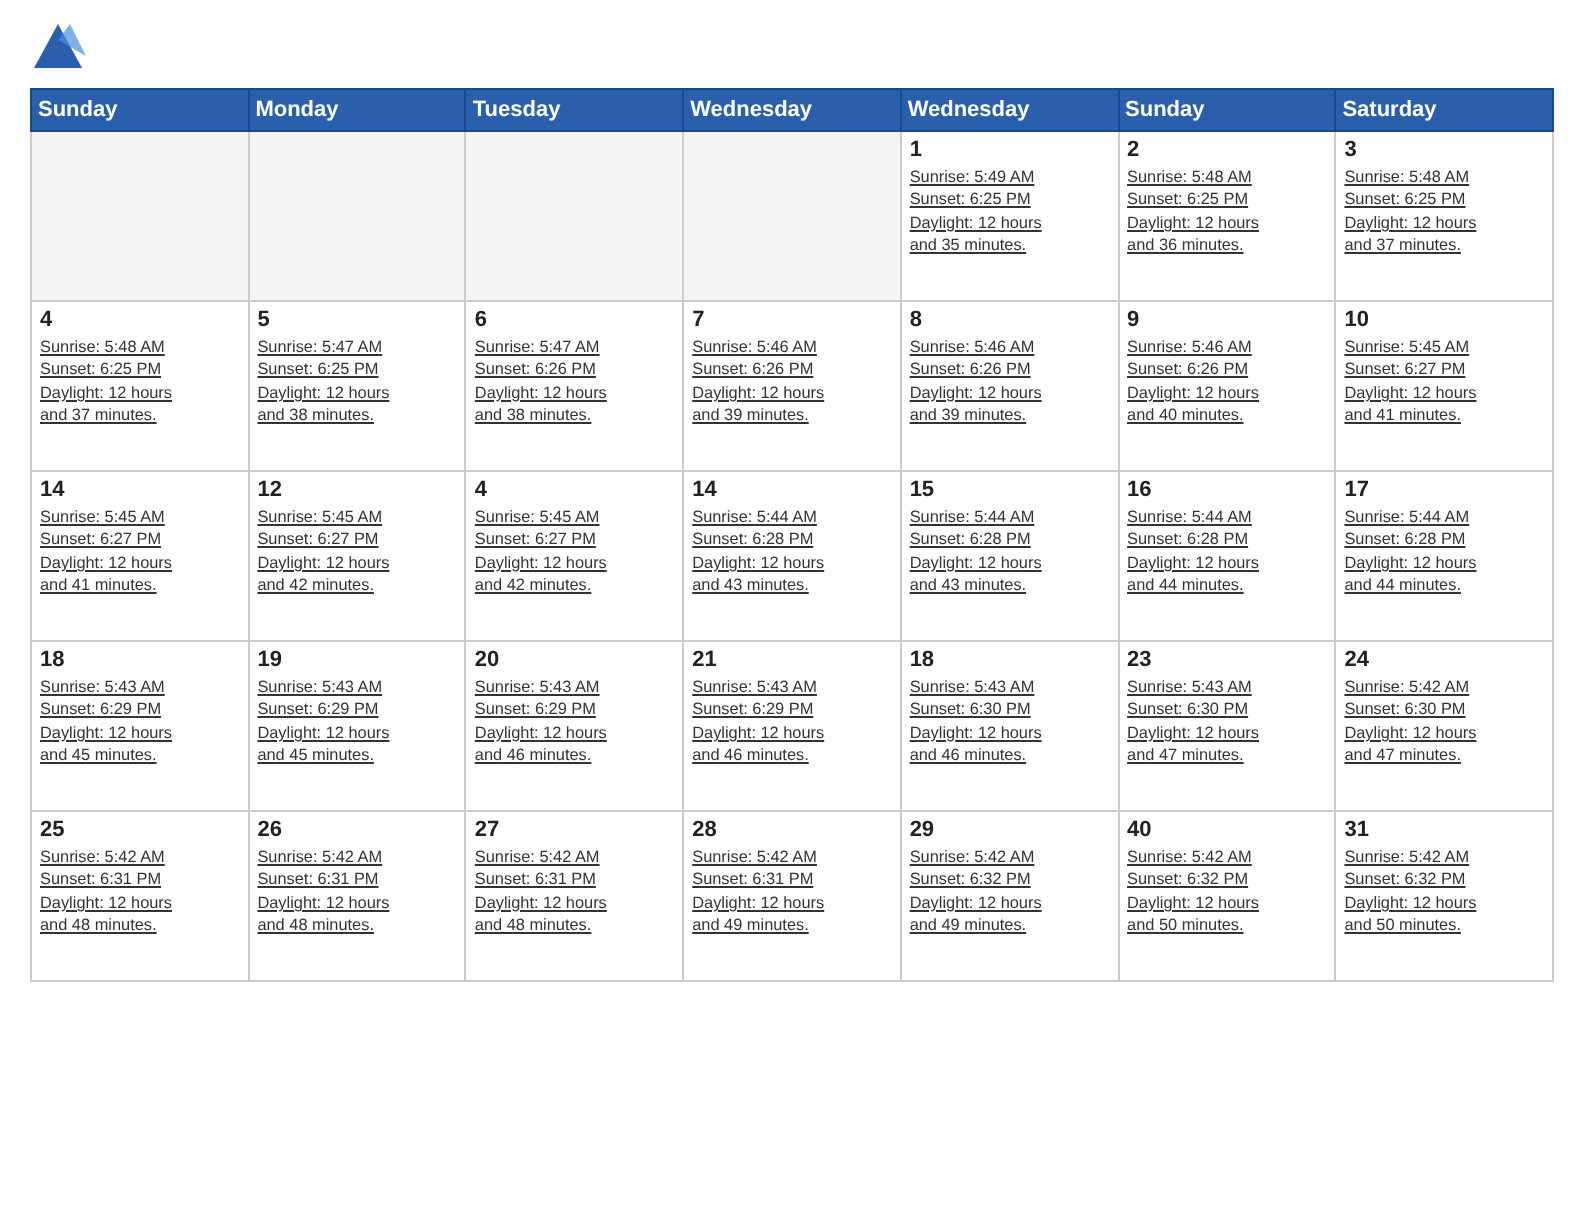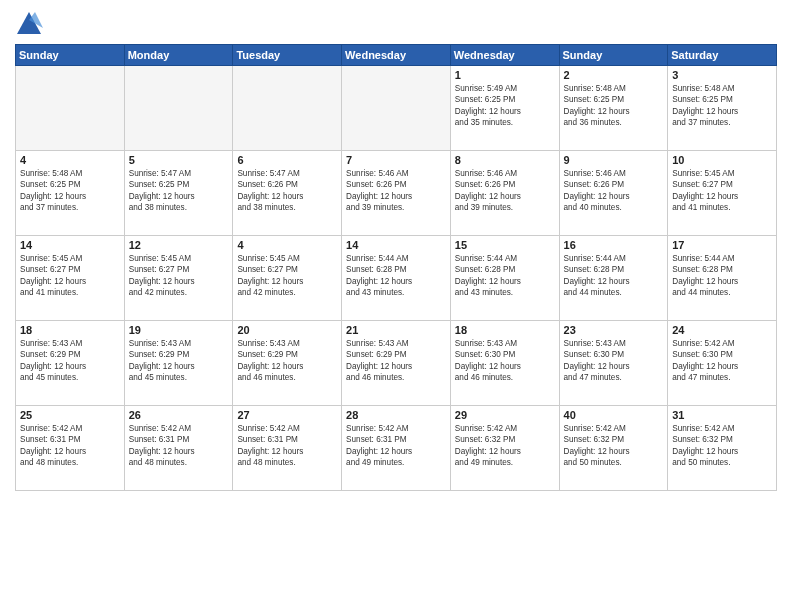--- a/index.html
+++ b/index.html
@@ -83,20 +83,21 @@
       font-size: 11px;
       font-weight: bold;
       color: #222;
       display: block;
       margin-bottom: 2px;
     }
     .day-info {
       color: #333;
       line-height: 1.4;
       font-size: 8.2px;
+      text-decoration: underline;
     }
   </style>
 </head>
 <body>
 
 <div class="page">
   <div class="header">
     <div class="logo">
       <svg class="logo-icon" viewBox="0 0 28 28">
         <polygon points="14,2 26,24 2,24" fill="#2a5fac"></polygon>

